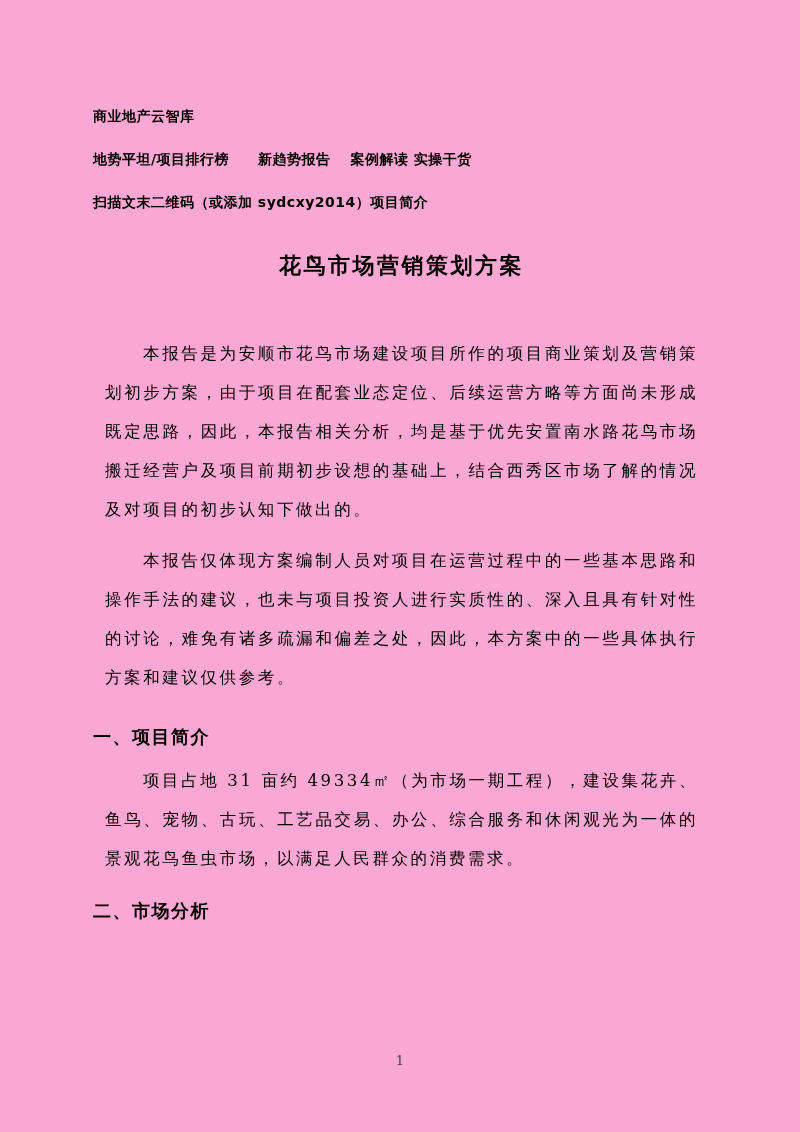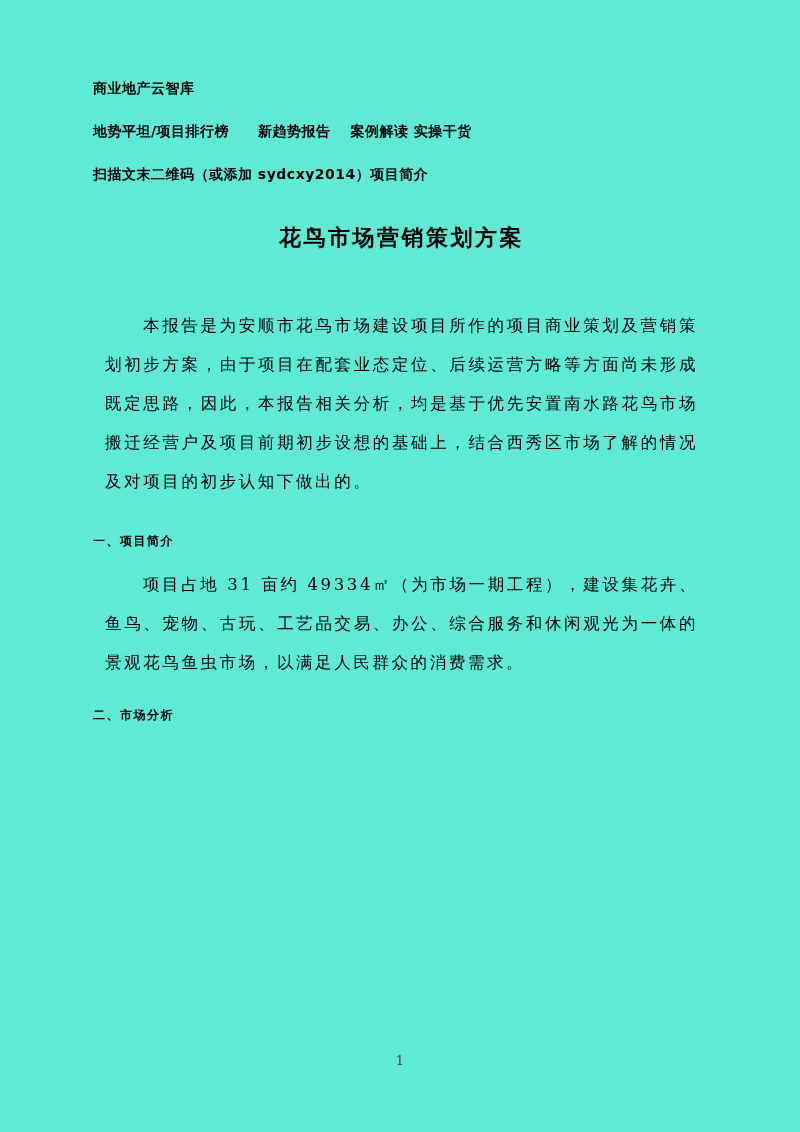--- a/index.html
+++ b/index.html
@@ -5,24 +5,24 @@
   html, body {
     margin: 0;
     padding: 0;
     background: #ffffff;
   }
   .page {
     position: relative;
     width: 800px;
     height: 1132px;
     margin: 0 auto;
-    background: #5eead4;
+    background: #f9a8d4;
     color: #000000;
     box-sizing: border-box;
-    padding: 80px 90px 0 93px;
+    padding: 108px 90px 0 93px;
     overflow: hidden;
   }
   .hdr-line {
     font-family: "DejaVu Sans", "Liberation Sans", sans-serif;
     font-weight: bold;
     font-size: 14px;
     line-height: 16px;
     letter-spacing: 0.5px;
     margin: 0 0 27px 0;
     white-space: pre-wrap;
@@ -44,21 +44,21 @@
     text-align: justify;
     text-indent: 38px;
     margin: 12px;
   }
   .body-para.first {
     margin-top: 52px;
   }
   .section-heading {
     font-family: "DejaVu Sans", "Liberation Sans", sans-serif;
     font-weight: bold;
-    font-size: 12px;
+    font-size: 18px;
     line-height: 24px;
     letter-spacing: 1.5px;
     margin: 28px 0 8px 0;
   }
   .section-heading.second {
     margin-top: 21px;
   }
   .page-number {
     position: absolute;
     left: 0;
@@ -77,20 +77,21 @@
 
   <div>
     <p class="hdr-line">商业地产云智库</p>
     <p class="hdr-line">地势平坦/项目排行榜　　新趋势报告　 案例解读 实操干货</p>
     <p class="hdr-line">扫描文末二维码（或添加 sydcxy2014）项目简介</p>
   </div>
 
   <h1 class="doc-title">花鸟市场营销策划方案</h1>
 
   <p class="body-para first">本报告是为安顺市花鸟市场建设项目所作的项目商业策划及营销策划初步方案，由于项目在配套业态定位、后续运营方略等方面尚未形成既定思路，因此，本报告相关分析，均是基于优先安置南水路花鸟市场搬迁经营户及项目前期初步设想的基础上，结合西秀区市场了解的情况及对项目的初步认知下做出的。</p>
+  <p class="body-para">本报告仅体现方案编制人员对项目在运营过程中的一些基本思路和操作手法的建议，也未与项目投资人进行实质性的、深入且具有针对性的讨论，难免有诸多疏漏和偏差之处，因此，本方案中的一些具体执行方案和建议仅供参考。</p>
 
   <h2 class="section-heading">一、项目简介</h2>
   <p class="body-para">项目占地 31 亩约 49334㎡（为市场一期工程），建设集花卉、鱼鸟、宠物、古玩、工艺品交易、办公、综合服务和休闲观光为一体的景观花鸟鱼虫市场，以满足人民群众的消费需求。</p>
 
   <h2 class="section-heading second">二、市场分析</h2>
 
   <div class="page-number">1</div>
 
 </div>
 

